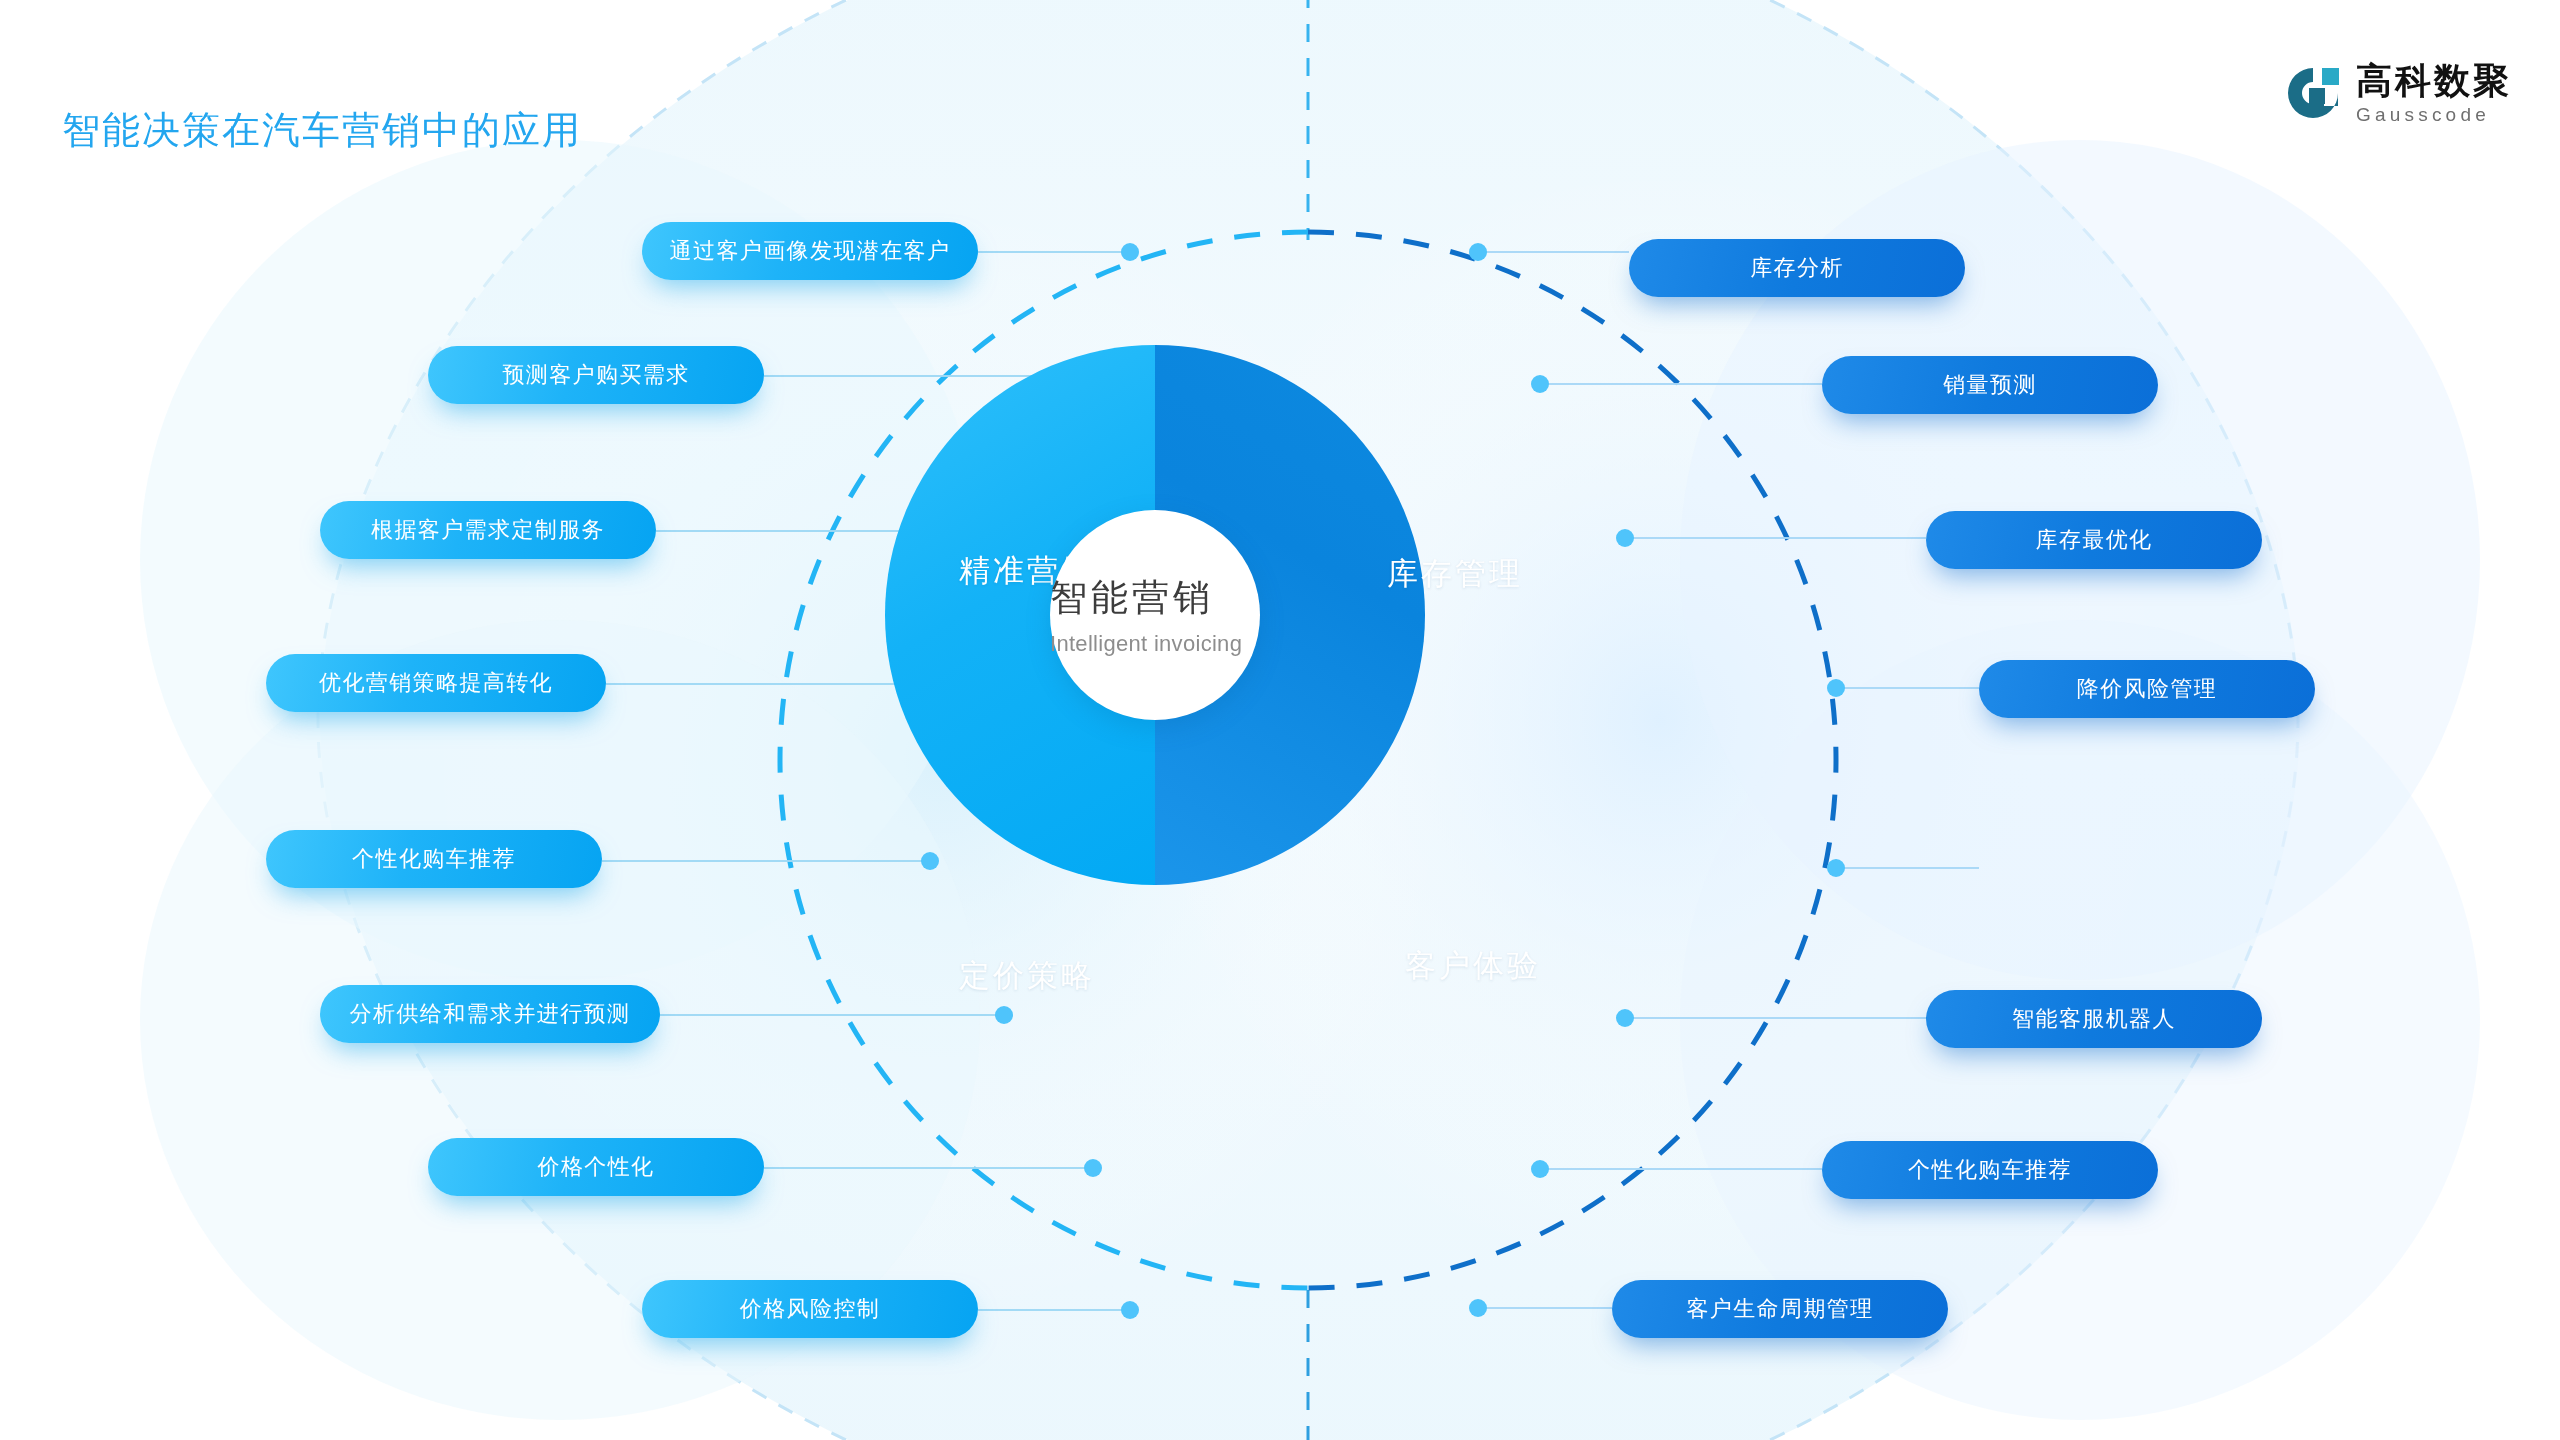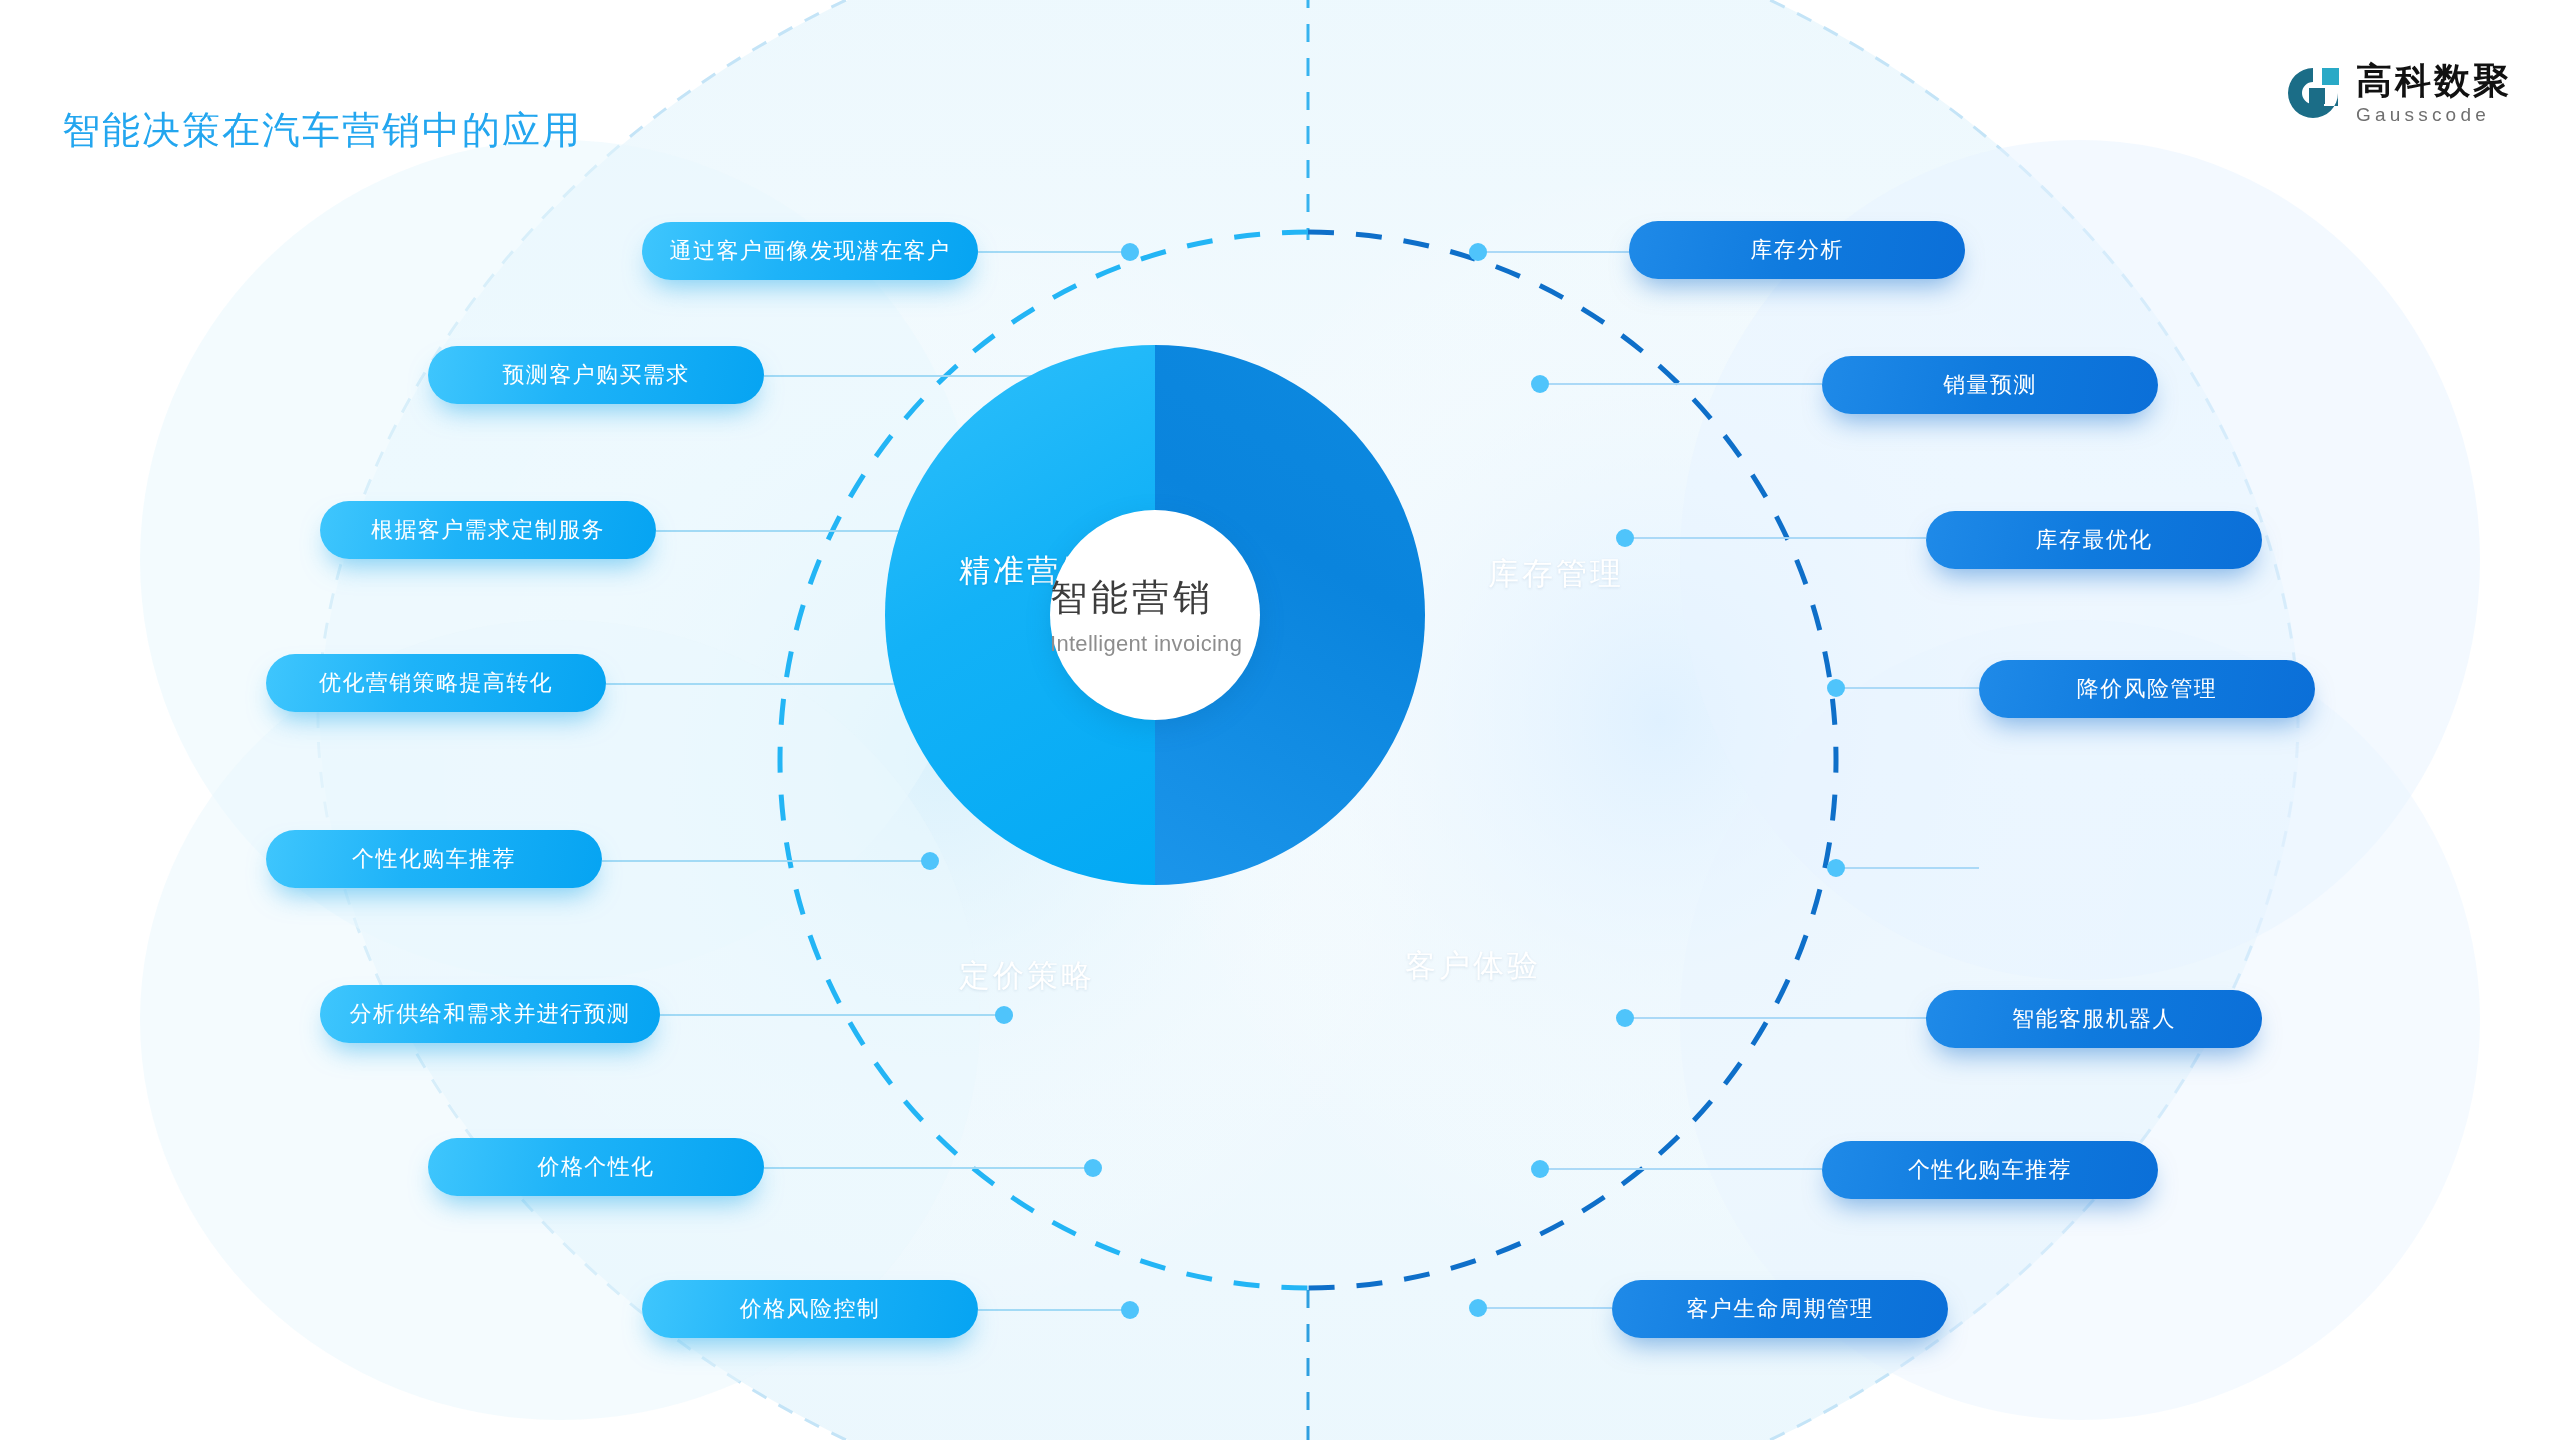--- a/index.html
+++ b/index.html
@@ -44,21 +44,21 @@
     display:flex;flex-direction:column;justify-content:center;
   }
   .hole-cn{font-size:37px;color:#3c3c3c;letter-spacing:4px;}
   .hole-en{font-size:22px;color:#8d8d8d;letter-spacing:.3px;margin-top:8px;}
 
   .quad{
     position:absolute;color:#fff;font-size:31px;letter-spacing:3px;white-space:nowrap;
     text-shadow:0 1px 3px rgba(0,60,110,.12);
   }
   .q-tl{left:1027px;top:550px;transform:translateX(-50%);}
-  .q-tr{left:1556px;top:553px;transform:translateX(-50%);}
+  .q-tr{left:1455px;top:553px;transform:translateX(-50%);}
   .q-bl{left:1027px;top:955px;transform:translateX(-50%);}
   .q-br{left:1473px;top:945px;transform:translateX(-50%);}
 
   
   .lines{position:absolute;left:0;top:0;width:2560px;height:1440px;pointer-events:none;}
 
   
   .pill{
     position:absolute;height:58px;border-radius:29px;
     display:flex;align-items:center;justify-content:center;
@@ -195,21 +195,21 @@
 
   <div class="pill left" style="left:642px;top:222px;width:336px">通过客户画像发现潜在客户</div>
   <div class="pill left" style="left:428px;top:346px;width:336px">预测客户购买需求</div>
   <div class="pill left" style="left:320px;top:501px;width:336px">根据客户需求定制服务</div>
   <div class="pill left" style="left:266px;top:654px;width:340px">优化营销策略提高转化</div>
   <div class="pill left" style="left:266px;top:830px;width:336px">个性化购车推荐</div>
   <div class="pill left" style="left:320px;top:985px;width:340px">分析供给和需求并进行预测</div>
   <div class="pill left" style="left:428px;top:1138px;width:336px">价格个性化</div>
   <div class="pill left" style="left:642px;top:1280px;width:336px">价格风险控制</div>
 
-  <div class="pill right" style="left:1629px;top:221px;width:336px">库存分析</div>
+  <div class="pill right" style="left:1629px;top:239px;width:336px">库存分析</div>
   <div class="pill right" style="left:1822px;top:356px;width:336px">销量预测</div>
   <div class="pill right" style="left:1926px;top:511px;width:336px">库存最优化</div>
   <div class="pill right" style="left:1979px;top:660px;width:336px">降价风险管理</div>
   <div class="pill right" style="left:1926px;top:990px;width:336px">智能客服机器人</div>
   <div class="pill right" style="left:1822px;top:1141px;width:336px">个性化购车推荐</div>
   <div class="pill right" style="left:1612px;top:1280px;width:336px">客户生命周期管理</div>
 
 </div>
 
 </body></html>

